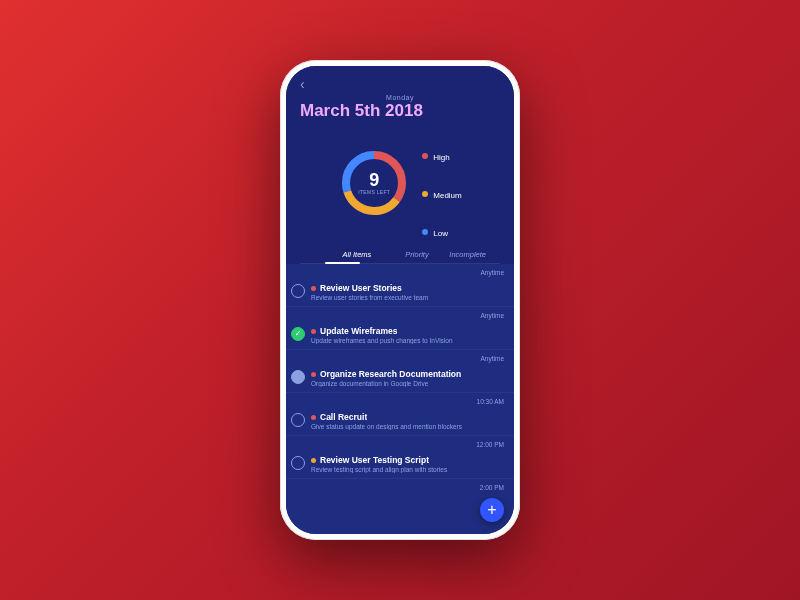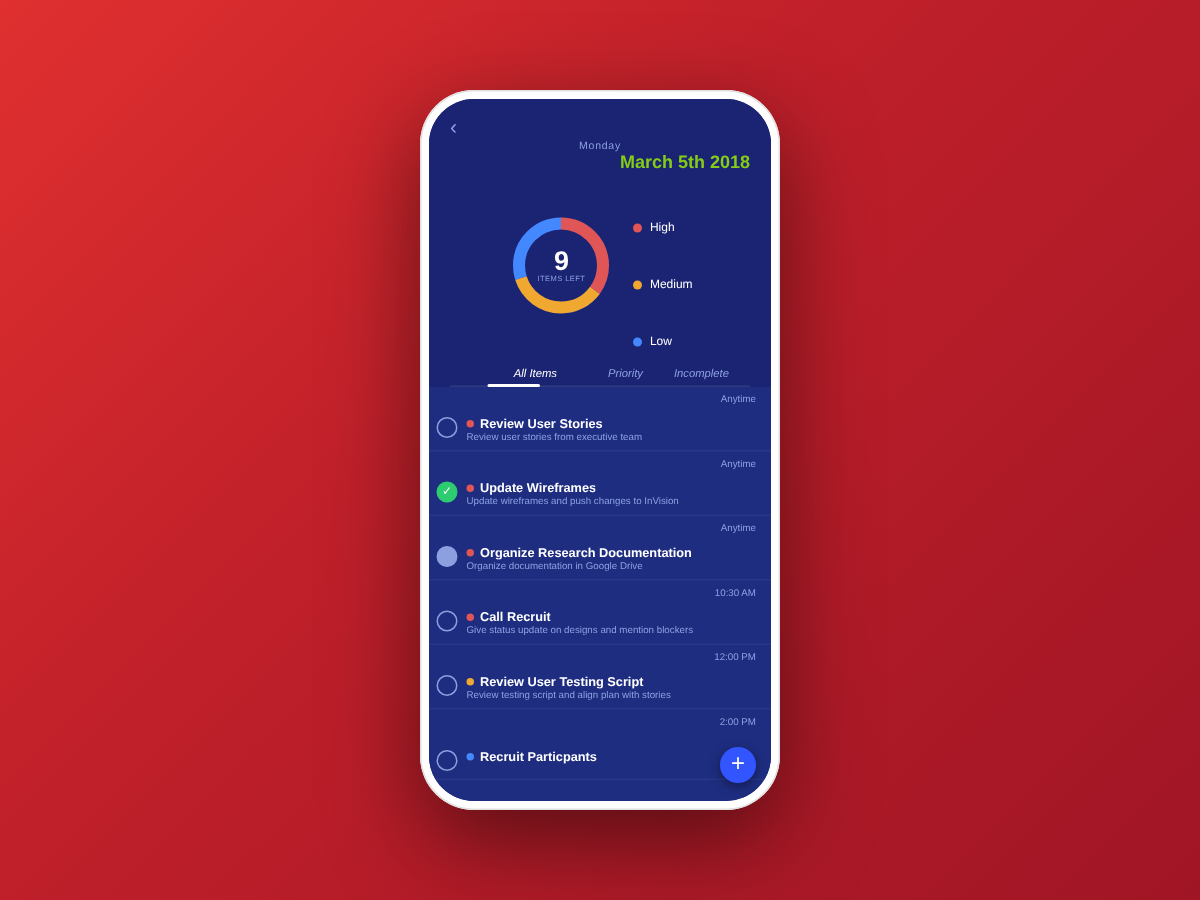--- a/index.html
+++ b/index.html
@@ -49,24 +49,24 @@
     }
 
     .date-label {
       color: #8ca0e0;
       font-size: 7px;
       text-align: center;
       letter-spacing: 0.5px;
     }
 
     .date-main {
-      color: #84cc16;
-      font-size: 12px;
+      color: #f0abfc;
+      font-size: 17px;
       font-weight: 700;
-      text-align: right;
+      text-align: left;
       margin-bottom: 6px;
     }
 
     
     .chart-area {
       display: flex;
       align-items: center;
       justify-content: center;
       gap: 12px;
       padding: 0 14px 8px;
@@ -106,21 +106,21 @@
     }
 
     .legend {
       display: flex;
       flex-direction: column;
       gap: 3px;
     }
 
     .legend-item {
       display: flex;
-      align-items: center;
+      align-items: flex-start;
       gap: 5px;
       margin-top: 26px;
     }
 
     .legend-dot {
       width: 6px;
       height: 6px;
       border-radius: 50%;
       flex-shrink: 0;
     }
@@ -392,27 +392,18 @@
             <div class="priority-dot" style="background:#f0a830"></div>
             <span class="task-title">Review User Testing Script</span>
           </div>
           <div class="task-desc">Review testing script and align plan with stories</div>
         </div>
       </div>
 
       <div class="time-label">2:00 PM</div>
 
       <div class="time-label"></div>
-      <div class="task-item">
-        <div class="task-checkbox"></div>
-        <div class="task-content">
-          <div class="task-title-row">
-            <div class="priority-dot" style="background:#4488ff"></div>
-            <span class="task-title">Recruit Particpants</span>
-          </div>
-        </div>
-      </div>
 
       <div class="fab">+</div>
     </div>
 
   </div>
 </div>
 
 </body></html>

